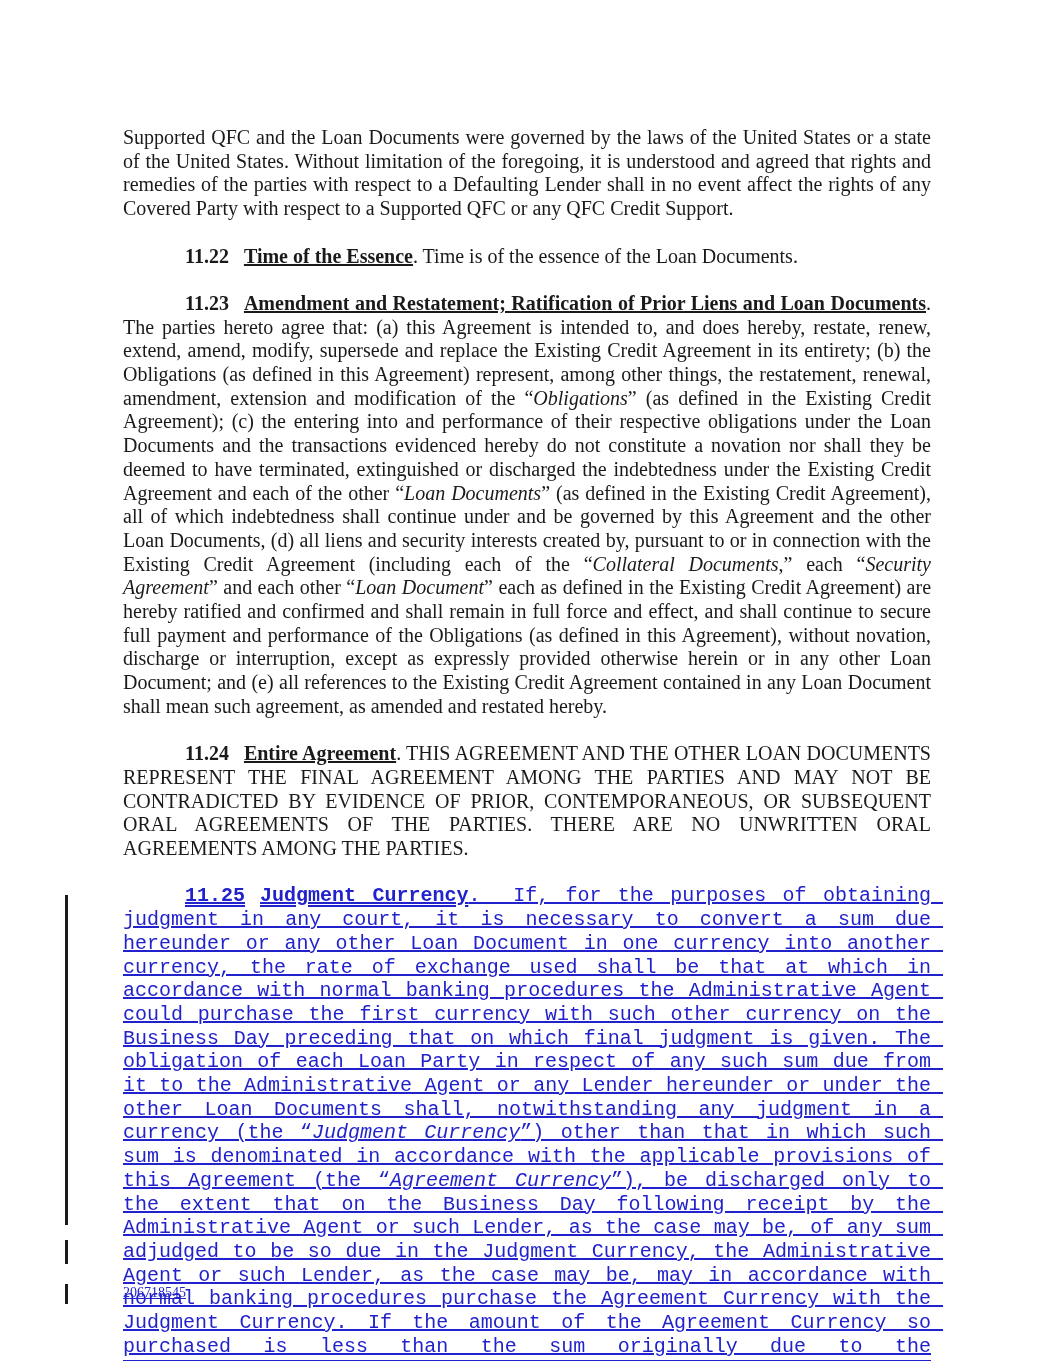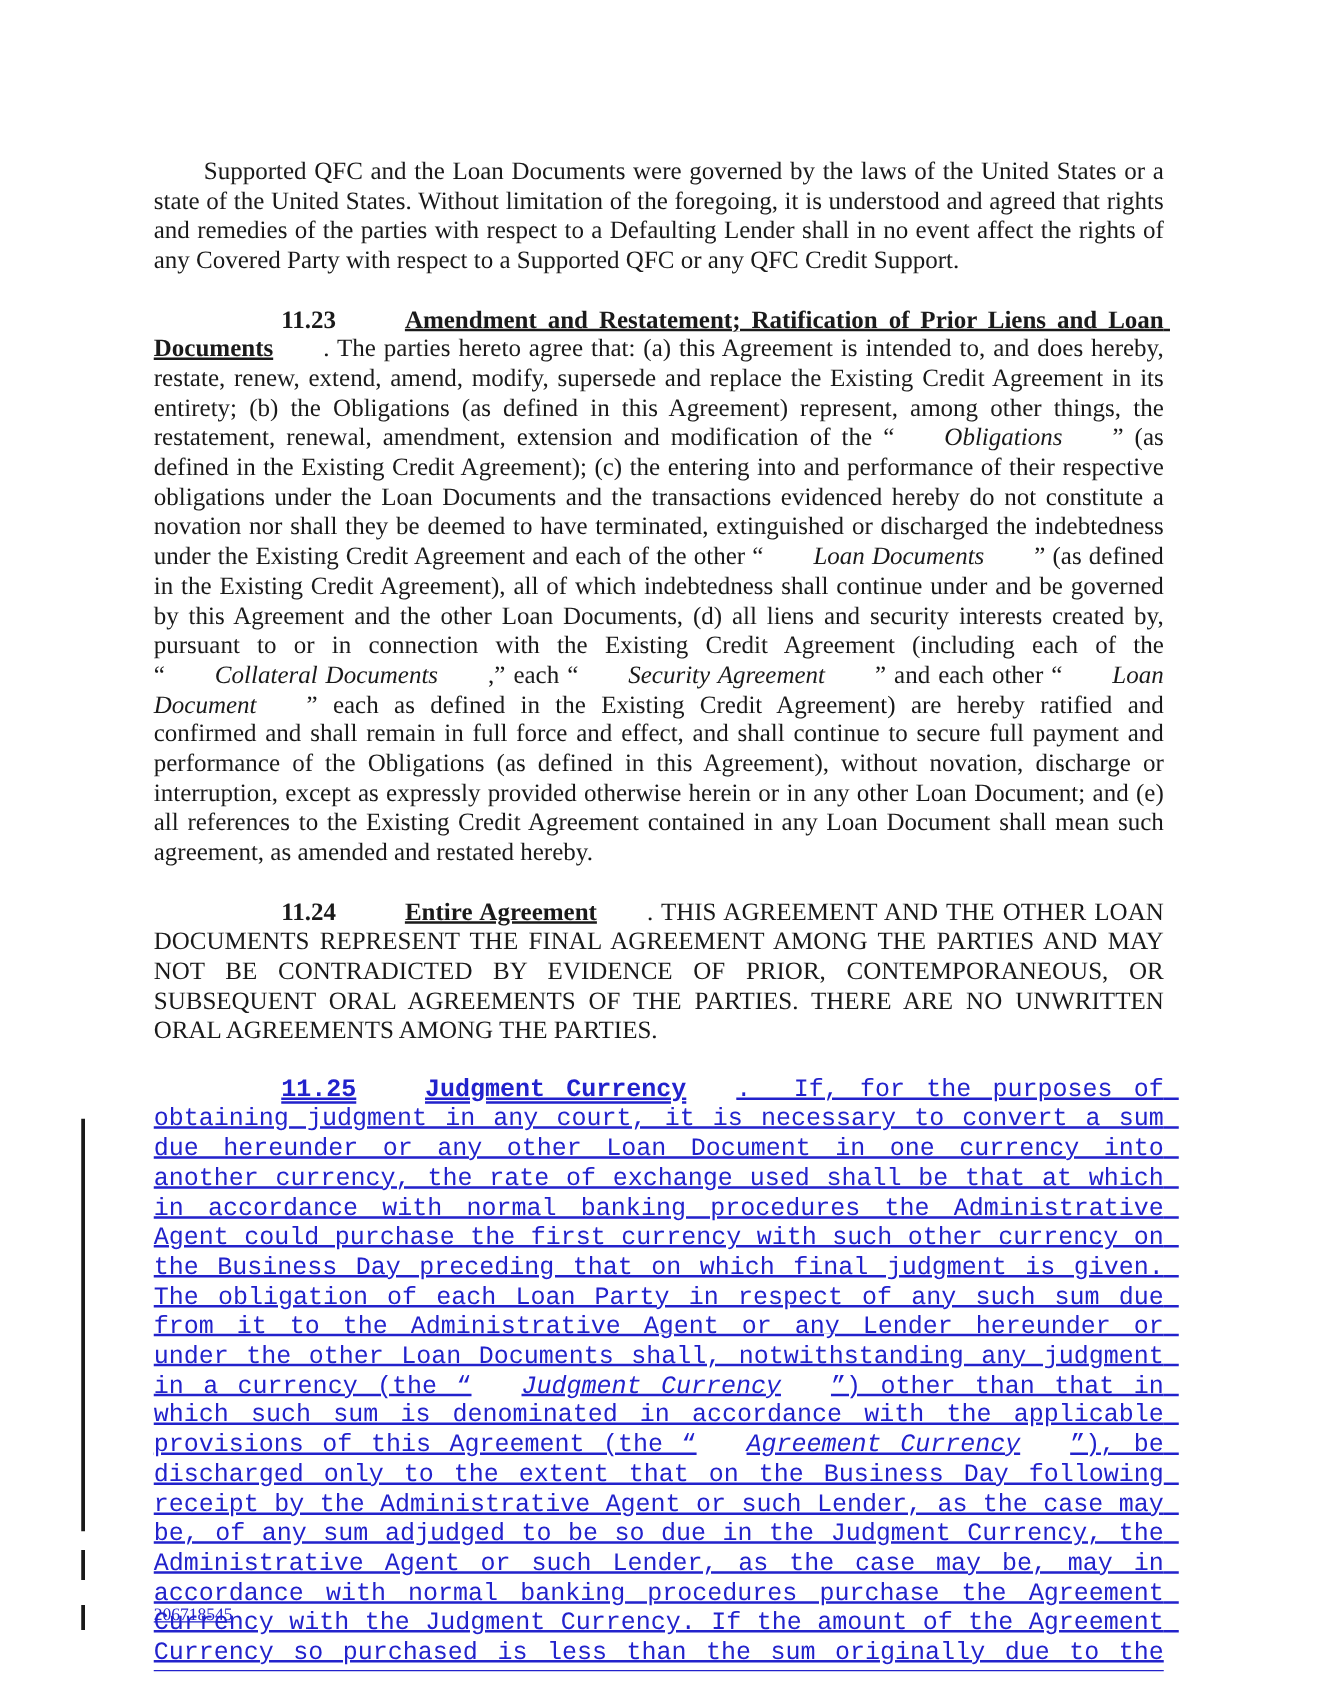--- a/index.html
+++ b/index.html
@@ -21,21 +21,21 @@
     position:absolute;left:123px;top:126px;width:808px;
   }
   .para{
     margin:0 0 23.7px 0;
     font-size:20px;
     line-height:23.7px;
     text-align:justify;
     text-indent:62px;
   }
   .para.no-indent{text-indent:0;}
-  .seg{white-space:pre-wrap;margin-left:40px;}
+  .seg{white-space:pre-wrap;}
   .seg-p{}
   .seg-num{font-weight:700;margin-right:15px;}
   .seg-bu{font-weight:700;text-decoration:underline;}
   .seg-iu{font-style:italic;}
   .seg-i{font-style:italic;}
   
   .para-ins{
     color:var(--ins-blue);
     text-align-last:justify;
     padding-bottom:1px;
@@ -70,20 +70,21 @@
 
 <div class="page">
 
   <div class="change-bar bar-main"></div>
   <div class="change-bar bar-mid"></div>
   <div class="change-bar bar-footer"></div>
 
   <div class="content">
     <p class="para no-indent"><span class="seg seg-p">Supported QFC and the Loan Documents were governed by the laws of the United States or a state of the United States. Without limitation of the foregoing, it is understood and agreed that rights and remedies of the parties with respect to a Defaulting Lender shall in no event affect the rights of any Covered Party with respect to a Supported QFC or any QFC Credit Support.</span></p>
 
+    <p class="para"><span class="seg seg-num">11.22</span><span class="seg seg-bu">Time of the Essence</span><span class="seg seg-p">. Time is of the essence of the Loan Documents.</span></p>
 
     <p class="para"><span class="seg seg-num">11.23</span><span class="seg seg-bu">Amendment and Restatement; Ratification of Prior Liens and Loan Documents</span><span class="seg seg-p">. The parties hereto agree that: (a) this Agreement is intended to, and does hereby, restate, renew, extend, amend, modify, supersede and replace the Existing Credit Agreement in its entirety; (b) the Obligations (as defined in this Agreement) represent, among other things, the restatement, renewal, amendment, extension and modification of the “</span><span class="seg seg-iu">Obligations</span><span class="seg seg-p">” (as defined in the Existing Credit Agreement); (c) the entering into and performance of their respective obligations under the Loan Documents and the transactions evidenced hereby do not constitute a novation nor shall they be deemed to have terminated, extinguished or discharged the indebtedness under the Existing Credit Agreement and each of the other “</span><span class="seg seg-iu">Loan Documents</span><span class="seg seg-p">” (as defined in the Existing Credit Agreement), all of which indebtedness shall continue under and be governed by this Agreement and the other Loan Documents, (d) all liens and security interests created by, pursuant to or in connection with the Existing Credit Agreement (including each of the “</span><span class="seg seg-iu">Collateral Documents</span><span class="seg seg-p">,” each “</span><span class="seg seg-iu">Security Agreement</span><span class="seg seg-p">” and each other “</span><span class="seg seg-iu">Loan Document</span><span class="seg seg-p">” each as defined in the Existing Credit Agreement) are hereby ratified and confirmed and shall remain in full force and effect, and shall continue to secure full payment and performance of the Obligations (as defined in this Agreement), without novation, discharge or interruption, except as expressly provided otherwise herein or in any other Loan Document; and (e) all references to the Existing Credit Agreement contained in any Loan Document shall mean such agreement, as amended and restated hereby.</span></p>
 
     <p class="para"><span class="seg seg-num">11.24</span><span class="seg seg-bu">Entire Agreement</span><span class="seg seg-p">. THIS AGREEMENT AND THE OTHER LOAN DOCUMENTS REPRESENT THE FINAL AGREEMENT AMONG THE PARTIES AND MAY NOT BE CONTRADICTED BY EVIDENCE OF PRIOR, CONTEMPORANEOUS, OR SUBSEQUENT ORAL AGREEMENTS OF THE PARTIES. THERE ARE NO UNWRITTEN ORAL AGREEMENTS AMONG THE PARTIES.</span></p>
 
     <p class="para para-ins"><span class="seg seg-num2">11.25</span><span class="seg seg-bu2">Judgment Currency</span><span class="seg seg-p">.  If, for the purposes of obtaining judgment in any court, it is necessary to convert a sum due hereunder or any other Loan Document in one currency into another currency, the rate of exchange used shall be that at which in accordance with normal banking procedures the Administrative Agent could purchase the first currency with such other currency on the Business Day preceding that on which final judgment is given. The obligation of each Loan Party in respect of any such sum due from it to the Administrative Agent or any Lender hereunder or under the other Loan Documents shall, notwithstanding any judgment in a currency (the “</span><span class="seg seg-i">Judgment Currency</span><span class="seg seg-p">”) other than that in which such sum is denominated in accordance with the applicable provisions of this Agreement (the “</span><span class="seg seg-i">Agreement Currency</span><span class="seg seg-p">”), be discharged only to the extent that on the Business Day following receipt by the Administrative Agent or such Lender, as the case may be, of any sum adjudged to be so due in the Judgment Currency, the Administrative Agent or such Lender, as the case may be, may in accordance with normal banking procedures purchase the Agreement Currency with the Judgment Currency. If the amount of the Agreement Currency so purchased is less than the sum originally due to the</span></p>
   </div>
 
 
   <div class="doc-id">206718545</div>

